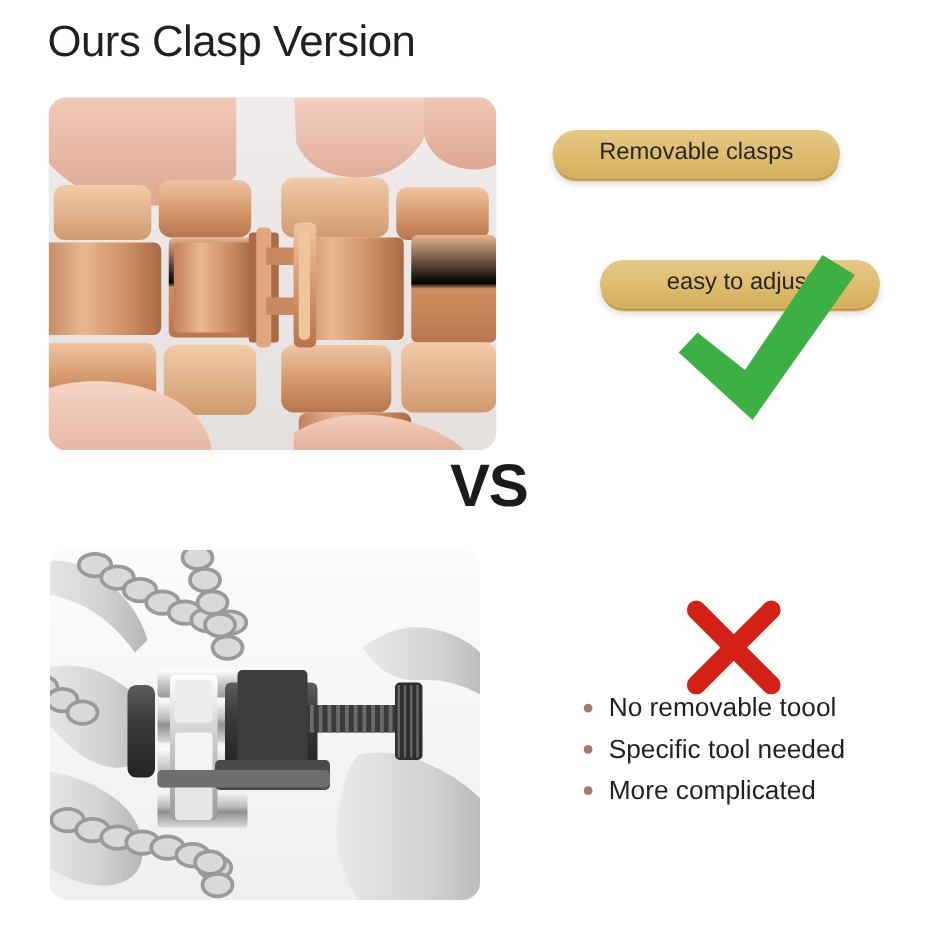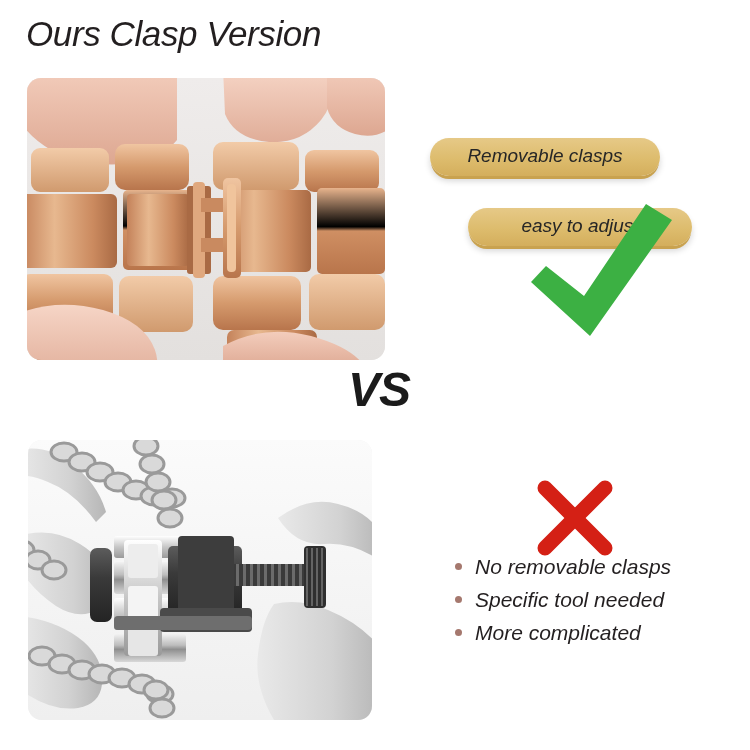--- a/index.html
+++ b/index.html
@@ -1,21 +1,21 @@
 <!DOCTYPE html>
 <html><head>
 <meta charset="utf-8">
 <style>
   html,body{margin:0;padding:0;}
   body{
     width:750px;height:750px;background:#ffffff;
     font-family:"Liberation Sans","DejaVu Sans",sans-serif;
     position:relative;overflow:hidden;
   }
-  .stage{position:absolute;left:0;top:0;width:713px;height:750px;font-style:italic;}
+  .stage{position:absolute;left:12px;top:0;width:713px;height:750px;}
 
   
   .title{
     position:absolute;left:26px;top:14px;
     font-size:35px;letter-spacing:-0.4px;color:#231f20;
     font-weight:400;white-space:nowrap;
   }
 
   
   .photo{position:absolute;border-radius:14px;overflow:hidden;}
@@ -32,21 +32,21 @@
 
   
   .pill{
     position:absolute;height:38px;border-radius:19px;
     background:linear-gradient(180deg,#e6c987 0%,#ddbc6d 55%,#d4ae5c 100%);
     box-shadow:0 4px 0 -1px #c9a24f, 0 5px 6px rgba(0,0,0,.16);
     display:flex;align-items:center;justify-content:center;
     color:#262626;font-size:19px;white-space:nowrap;
   }
   .pill span{position:relative;top:-1px;}
-  .pill-1{left:430px;top:104px;width:230px;margin-top:34px;}
+  .pill-1{left:430px;top:104px;width:230px;}
   .pill-2{left:449px;top:156px;width:230px;}
   .pill-3{left:468px;top:208px;width:224px;}
 
   
   .check{position:absolute;left:520px;top:200px;width:185px;height:140px;}
   .check svg{display:block;width:100%;height:100%;}
 
   
   .cross{position:absolute;left:533px;top:478px;width:84px;height:80px;}
   .cross svg{display:block;width:100%;height:100%;}
@@ -287,21 +287,21 @@
       <g stroke="#d42015" stroke-width="15" stroke-linecap="round">
         <line x1="12" y1="10" x2="72" y2="70"></line>
         <line x1="72" y1="10" x2="12" y2="70"></line>
       </g>
     </svg>
   </div>
 
   <div class="bullets">
     <div class="bullet">
       <span class="dot"></span>
-      <span class="btxt">No removable clasps</span>
+      <span class="btxt">No removable toool</span>
     </div>
     <div class="bullet">
       <span class="dot"></span>
       <span class="btxt">Specific tool needed</span>
     </div>
     <div class="bullet">
       <span class="dot"></span>
       <span class="btxt">More complicated</span>
     </div>
   </div>

